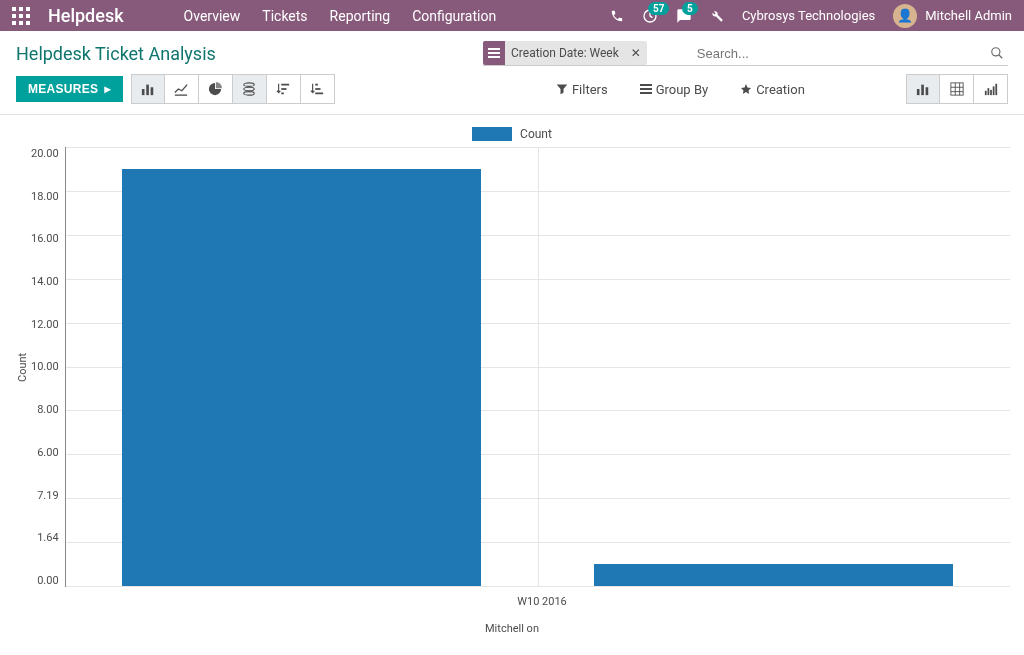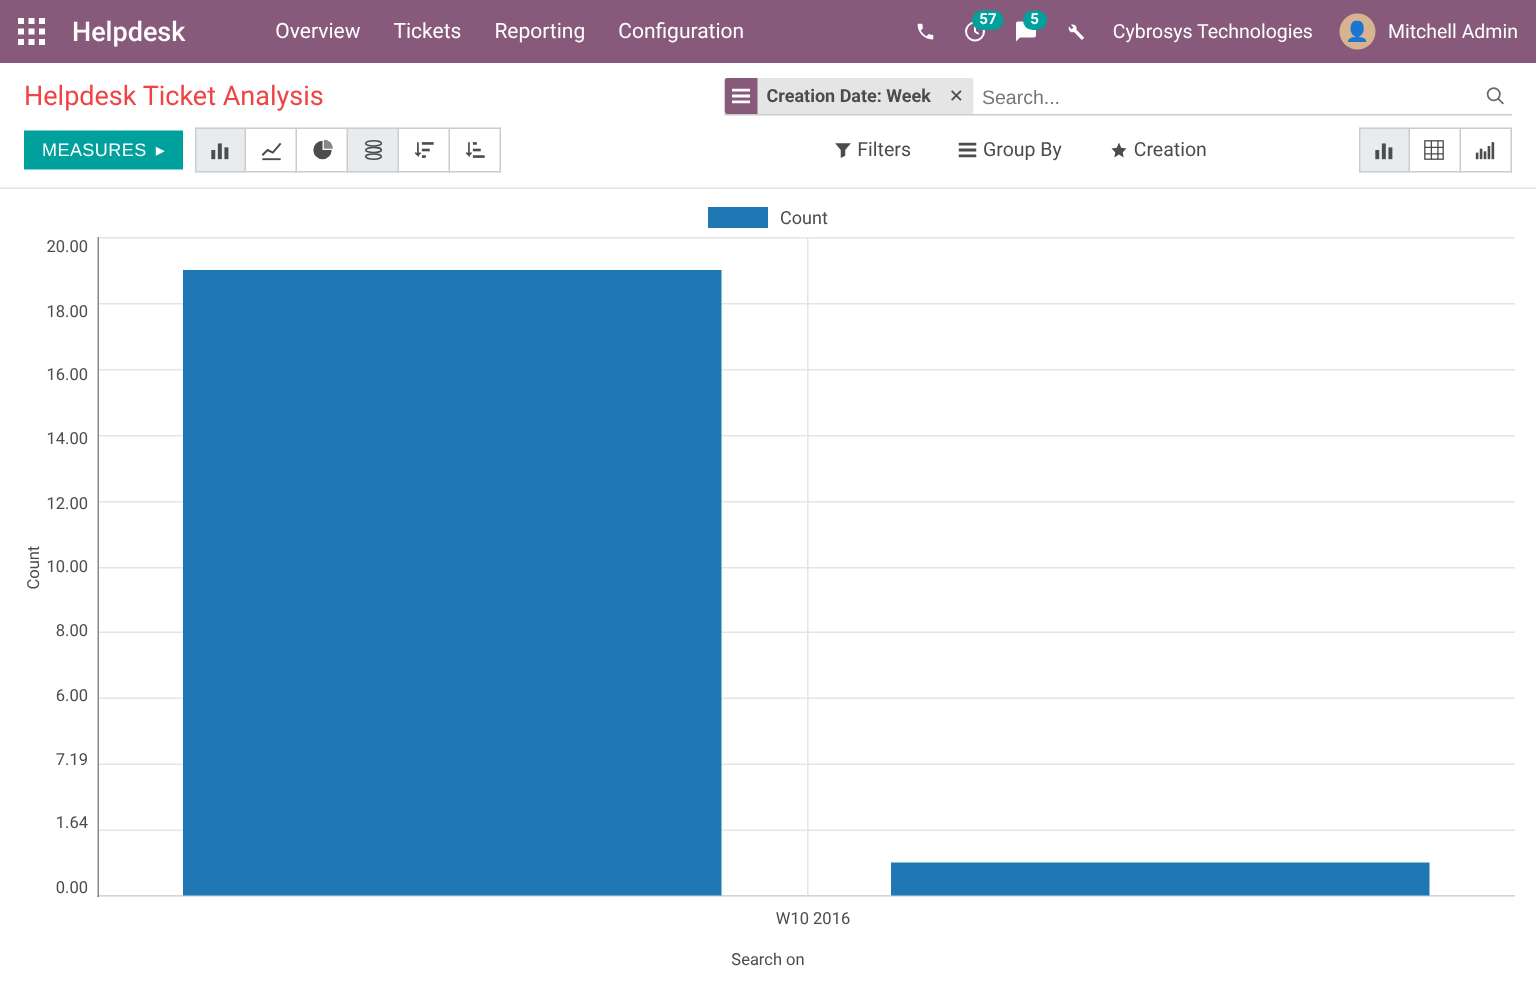--- a/index.html
+++ b/index.html
@@ -1,45 +1,45 @@
 <!DOCTYPE html>
 <html><head>
 <meta charset="utf-8">
 <style>
   * { box-sizing: border-box; margin: 0; padding: 0; }
   body { font-family: -apple-system, BlinkMacSystemFont, "Segoe UI", Roboto, sans-serif; font-size: 13px; color: #4c4c4c; background: #fff; width: 1024px; height: 655px; overflow: hidden; }
 
   
-  .topnav { background: #875a7b; color: #fff; height: 42px; display: flex; align-items: center; padding: 0 12px; }
+  .topnav { background: #875a7b; color: #fff; height: 31px; display: flex; align-items: center; padding: 0 12px; }
   .apps-icon { width: 18px; height: 18px; display: grid; grid-template-columns: repeat(3,4px); grid-template-rows: repeat(3,4px); gap: 3px; cursor: pointer; }
   .apps-icon span { background: #fff; }
   .brand { font-size: 18px; font-weight: 500; margin-left: 18px; margin-right: 60px; }
   .menu { display: flex; gap: 22px; }
   .menu a { color: #fff; text-decoration: none; font-size: 14px; cursor: pointer; }
   .topnav-right { margin-left: auto; display: flex; align-items: center; gap: 18px; }
   .icon-btn { color: #fff; cursor: pointer; position: relative; display: inline-flex; align-items: center; }
   .badge { position: absolute; top: -6px; left: 6px; background: #00a09d; color: #fff; font-size: 10px; font-weight: 700; border-radius: 8px; padding: 1px 5px; text-align: center; }
   .company { color: #fff; font-size: 13px; cursor: pointer; }
   .user { display: flex; align-items: center; gap: 8px; cursor: pointer; }
   .avatar { width: 24px; height: 24px; border-radius: 50%; background: #d7b48f; display:flex; align-items:center; justify-content:center; font-size:13px; }
 
   
   .controlbar { display: flex; align-items: center; padding: 10px 16px 8px; }
-  .page-title { font-size: 18px; color: #ef4444; }
+  .page-title { font-size: 18px; color: #0f766e; }
   .searchwrap { margin-left: auto; display: flex; align-items: center; width: 525px; border-bottom: 1px solid #ccc; position: relative; }
   .facet { display: inline-flex; align-items: center; background: #e5e5e5; height: 24px; font-size: 12px; border-radius: 2px; overflow: hidden; }
   .facet .facet-icon { background: #875a7b; color: #fff; width: 22px; height: 100%; display:flex; align-items:center; justify-content:center; }
-  .facet .facet-label { padding: 0 6px; color: #4c4c4c; font-weight: bold; }
+  .facet .facet-label { padding: 0 6px; color: #4c4c4c; }
   .facet .facet-close { padding: 0 6px; color: #4c4c4c; cursor: pointer; }
-  .search-input { flex: 1; border: none; outline: none; font-size: 13px; padding: 4px 6px; background: transparent; }
+  .search-input { flex: 1; border: none; outline: none; font-size: 13px; padding: 4px 6px; background: transparent; margin-left: 44px; }
   .search-icon { color: #6b6b6b; cursor: pointer; padding: 0 4px; }
 
   
   .toolbar { display: flex; align-items: center; padding: 0 16px 10px; border-bottom: 1px solid #dee2e6; }
-  .measures-btn { background: #00a09d; color: #fff; border: none; padding: 6px 12px; font-size: 12px; font-weight: 400; letter-spacing: .3px; cursor: pointer; display: inline-flex; align-items: center; gap: 6px; }
+  .measures-btn { background: #00a09d; color: #fff; border: none; padding: 6px 12px; font-size: 12px; font-weight: 700; letter-spacing: .3px; cursor: pointer; display: inline-flex; align-items: center; gap: 6px; }
   .toggles { display: flex; margin-left: 8px; }
   .toggle { width: 34px; height: 30px; border: 1px solid #ccc; border-left: none; display: flex; align-items: center; justify-content: center; cursor: pointer; background: #fff; color: #4c4c4c; }
   .toggle:first-child { border-left: 1px solid #ccc; }
   .toggle.active { background: #e9ecef; }
   .center-tools { margin-left: auto; margin-right: auto; display: flex; gap: 32px; color: #4c4c4c; transform: translateX(60px);}
   .center-tools .tool { display: inline-flex; align-items: center; gap: 4px; cursor: pointer; }
   .right-views { display: flex; }
   .view-btn { width: 34px; height: 30px; border: 1px solid #ccc; border-left: none; display:flex; align-items:center; justify-content:center; cursor:pointer; background:#fff; color:#4c4c4c; }
   .view-btn:first-child { border-left:1px solid #ccc; }
   .view-btn.active { background: #e9ecef; }
@@ -274,14 +274,14 @@
         <div class="gridline" style="top: 80%;"></div>
         <div class="gridline" style="top: 90%;"></div>
         <div class="gridline" style="top: 100%;"></div>
         <div class="bar" style="left: 6%; width: 38%; height: 95%;"></div>
         <div class="bar" style="left: 56%; width: 38%; height: 5%;"></div>
       </div>
   </div>
   <div class="xaxis">
     <div class="xtick">W10 2016</div>
   </div>
-  <div class="xaxis-title">Search on</div>
+  <div class="xaxis-title">Mitchell on</div>
 </div>
 
 </body></html>

